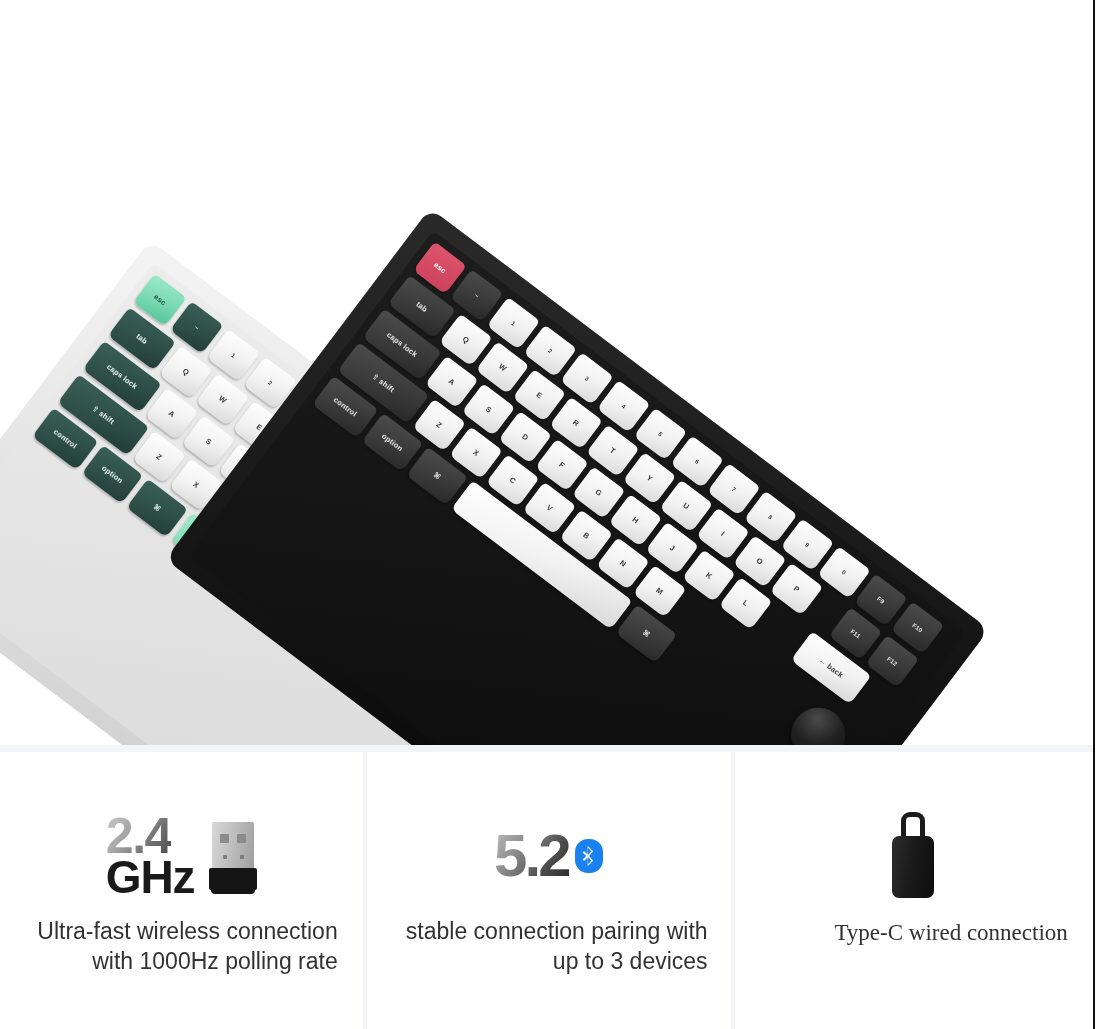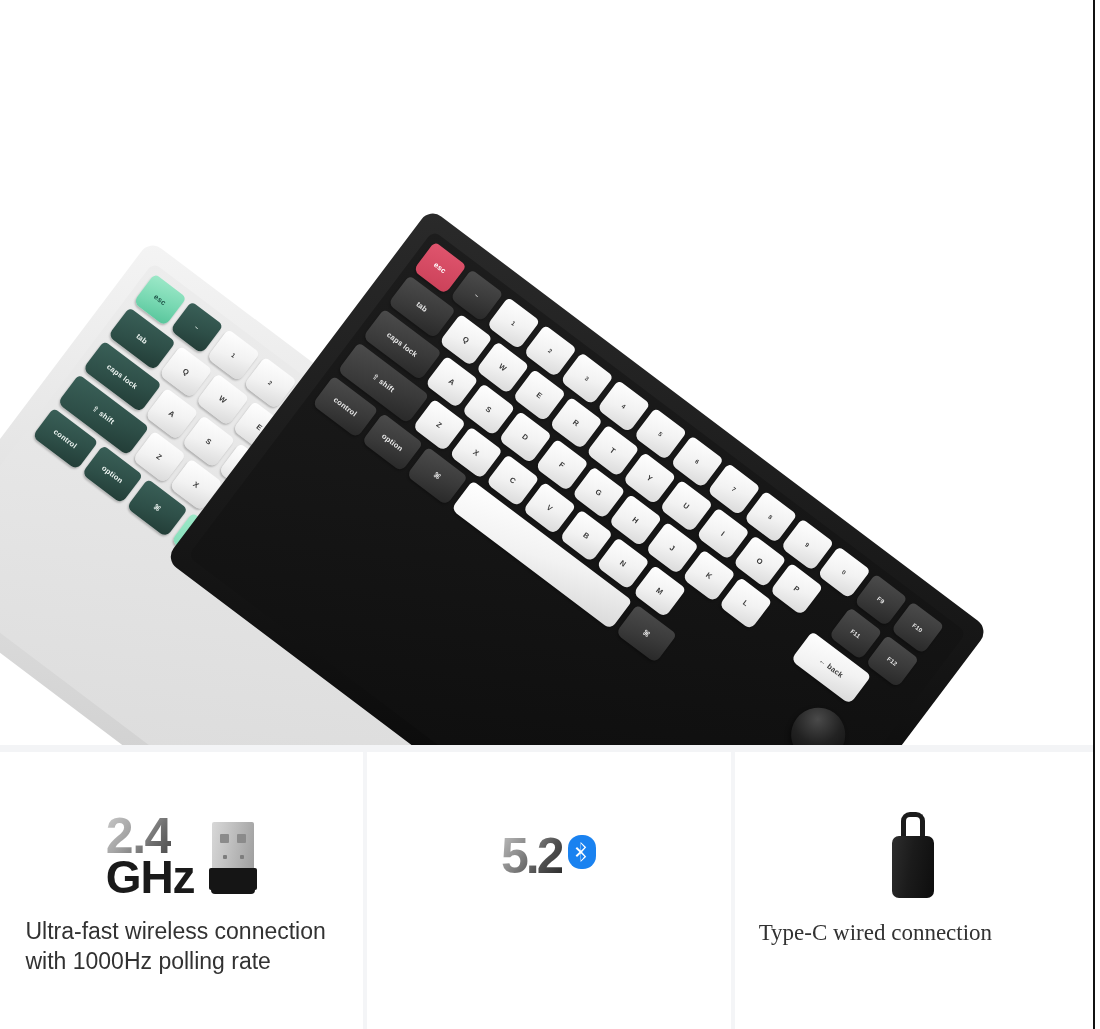--- a/index.html
+++ b/index.html
@@ -256,21 +256,21 @@
     border-radius: 0 0 4px 4px;
   }
 
   
   .bt-lockup {
     display: flex;
     align-items: flex-end;
     gap: 6px;
   }
   .bt-num {
-    font-size: 50px;
+    font-size: 60px;
     font-weight: 700;
     letter-spacing: -3px;
     line-height: 0.84;
     background: linear-gradient(125deg,#bdbdbd 0%, #8e8e8e 32%, #4f4f4f 68%, #2b2b2b 100%);
     -webkit-background-clip: text;
     background-clip: text;
     color: transparent;
   }
   .bt-badge {
     position: relative;
@@ -308,21 +308,21 @@
     top: 26px;
     width: 42px;
     height: 62px;
     background: linear-gradient(100deg,#2e2e2e 0%, #1b1b1b 45%, #0d0d0d 100%);
     border-radius: 7px;
   }
 
   .feature-caption {
     margin-top: 14px;
     width: 86%;
-    text-align: left;
+    text-align: right;
     font-size: 23px;
     line-height: 1.32;
     color: #323232;
     font-weight: 400;
   }
   .feature.col3 .feature-caption { margin-top: 16px; }
 </style>
 </head>
 <body>
 
@@ -684,20 +684,21 @@
         <div class="bt-lockup">
           <span class="bt-num">5.2</span>
           <span class="bt-badge">
             <svg width="15" height="22" viewBox="0 0 15 22" aria-hidden="true">
               <path d="M5.4 11 1.6 7.4l1.4-1.5L6.6 9.4V1l5.6 5.3L8.1 11l4.1 4.7L6.6 21v-8.4l-3.6 3.5L1.6 14.6 5.4 11Zm3.3-4.6L8.1 5v3.1l0.6-1.7Zm-0.6 9.2V18l0.8-1.3-0.8-0.1Z" fill="#ffffff"></path>
               <path d="M6.9 2.4v7.3l3.5-3.3L6.9 2.4Zm0 9.9v7.3l3.5-4L6.9 12.3Z" fill="#1a82f0"></path>
             </svg>
           </span>
         </div>
       </div>
+      <p class="feature-caption">stable connection pairing with up to 3 devices</p>
     </div>
 
     <div class="feature col3">
       <div class="feature-icon">
         <div class="typec">
           <div class="typec-tip"></div>
           <div class="typec-body"></div>
         </div>
       </div>
       <p class="feature-caption">Type-C wired connection</p>

